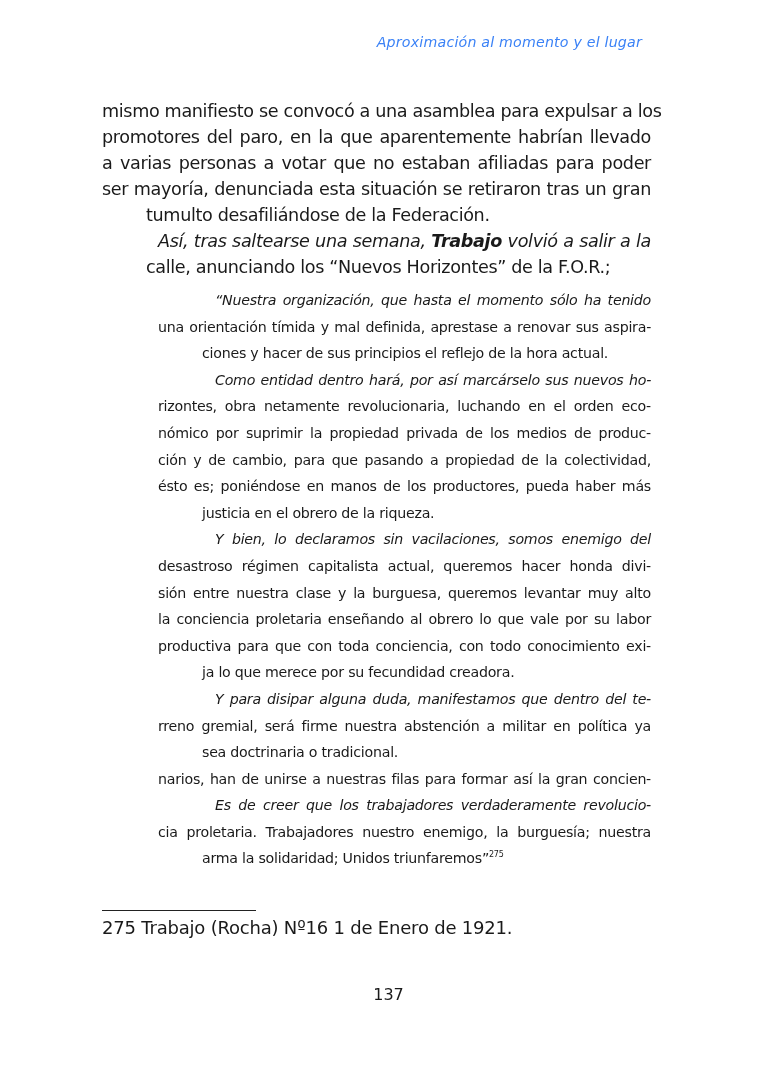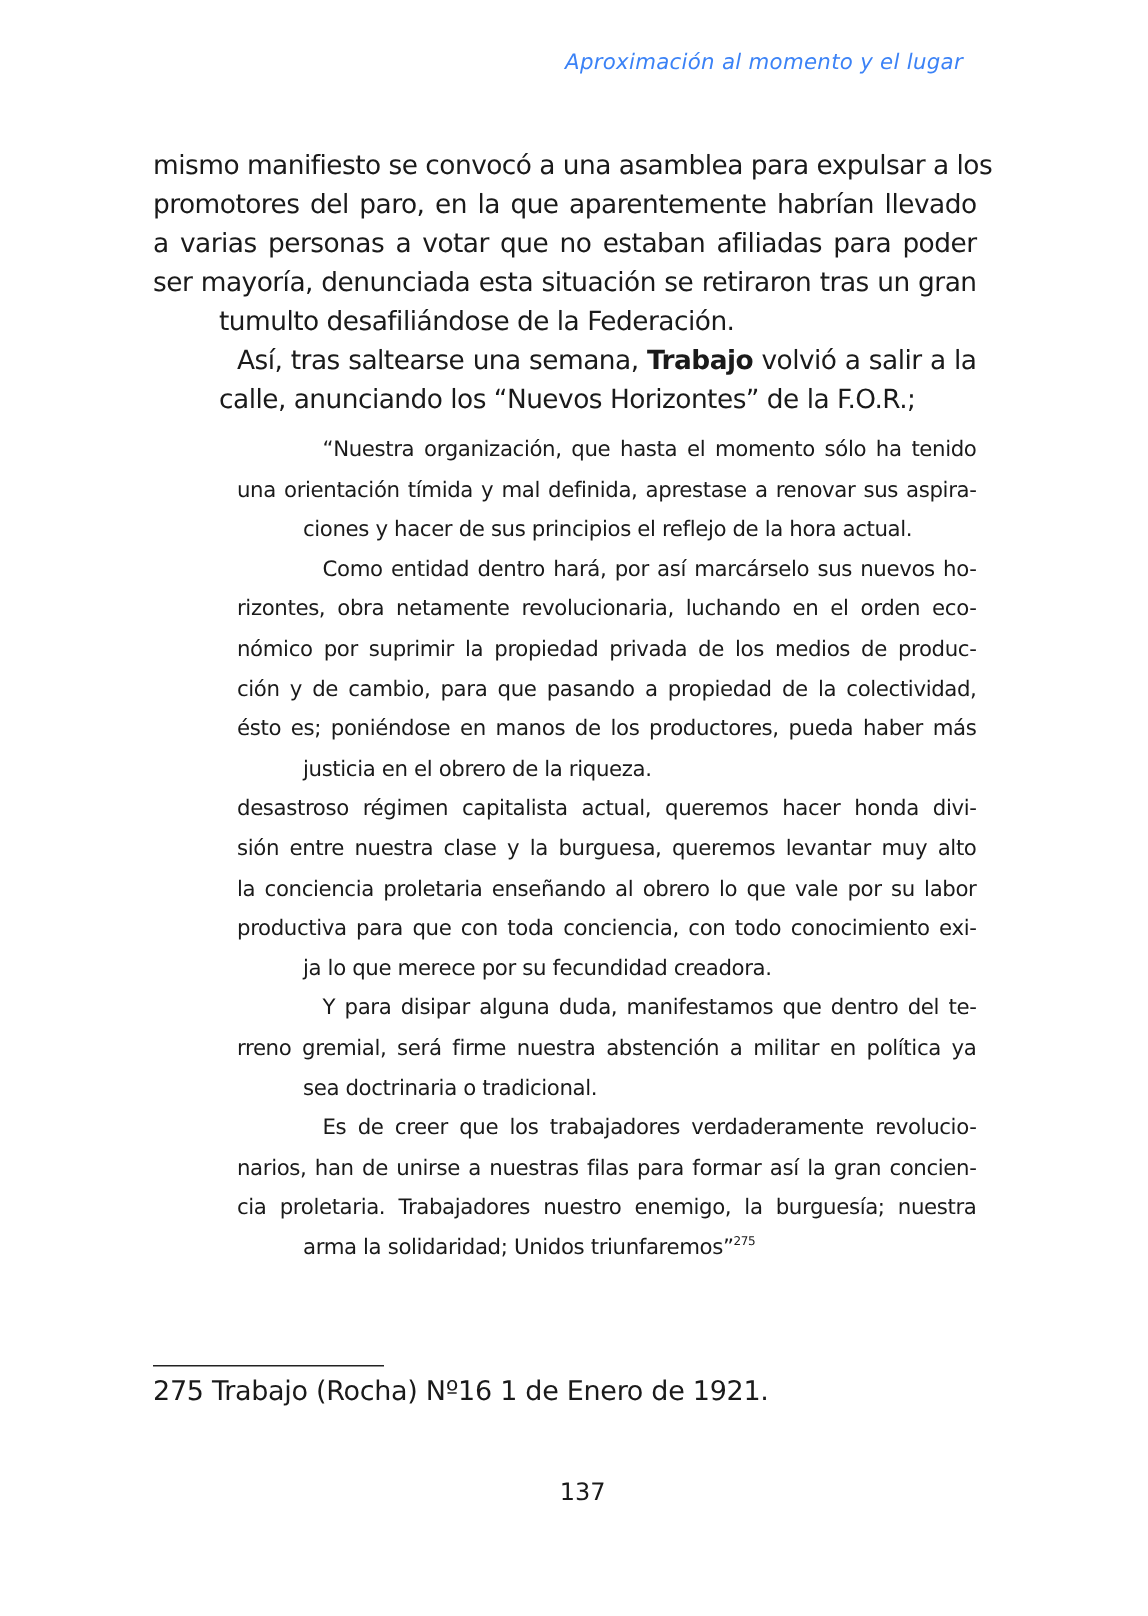--- a/index.html
+++ b/index.html
@@ -38,21 +38,21 @@
       display: block;
       text-align: justify;
       text-align-last: justify;
       white-space: nowrap;
       height: 26px;
     }
     .line.last {
       text-align-last: left;
       margin-left: 44px;
     }
-    .indent { padding-left: 56px; }
+    .indent { padding-left: 56px; font-style: italic; }
     .bold { font-weight: bold; }
 
     .quote {
       position: absolute;
       left: 158px;
       width: 493px;
       top: 287px;
       font-size: 14.2px;
       line-height: 26.6px;
       letter-spacing: -0.25px;
@@ -119,34 +119,35 @@
   </div>
   <div>
     <span class="line indent">Como entidad dentro hará, por así marcárselo sus nuevos ho-</span>
     <span class="line">rizontes, obra netamente revolucionaria, luchando en el orden eco-</span>
     <span class="line">nómico por suprimir la propiedad privada de los medios de produc-</span>
     <span class="line">ción y de cambio, para que pasando a propiedad de la colectividad,</span>
     <span class="line">ésto es; poniéndose en manos de los productores, pueda haber más</span>
     <span class="line last">justicia en el obrero de la riqueza.</span>
   </div>
   <div>
+    <span class="line indent">Y bien, lo declaramos sin vacilaciones, somos enemigo del</span>
     <span class="line">desastroso régimen capitalista actual, queremos hacer honda divi-</span>
     <span class="line">sión entre nuestra clase y la burguesa, queremos levantar muy alto</span>
     <span class="line">la conciencia proletaria enseñando al obrero lo que vale por su labor</span>
     <span class="line">productiva para que con toda conciencia, con todo conocimiento exi-</span>
     <span class="line last">ja lo que merece por su fecundidad creadora.</span>
   </div>
   <div>
     <span class="line indent">Y para disipar alguna duda, manifestamos que dentro del te-</span>
     <span class="line">rreno gremial, será firme nuestra abstención a militar en política ya</span>
     <span class="line last">sea doctrinaria o tradicional.</span>
   </div>
   <div>
+    <span class="line">narios, han de unirse a nuestras filas para formar así la gran concien-</span>
     <span class="line indent">Es de creer que los trabajadores verdaderamente revolucio-</span>
-    <span class="line">narios, han de unirse a nuestras filas para formar así la gran concien-</span>
     <span class="line">cia proletaria. Trabajadores nuestro enemigo, la burguesía; nuestra</span>
     <span class="line last"><span>arma la solidaridad; Unidos triunfaremos”</span><span class="sup">275</span></span>
   </div>
 </div>
 
 <div class="footnote-rule"></div>
 <div class="footnote">275 Trabajo (Rocha) Nº16 1 de Enero de 1921.</div>
 
 <div class="page-number">137</div>
 

